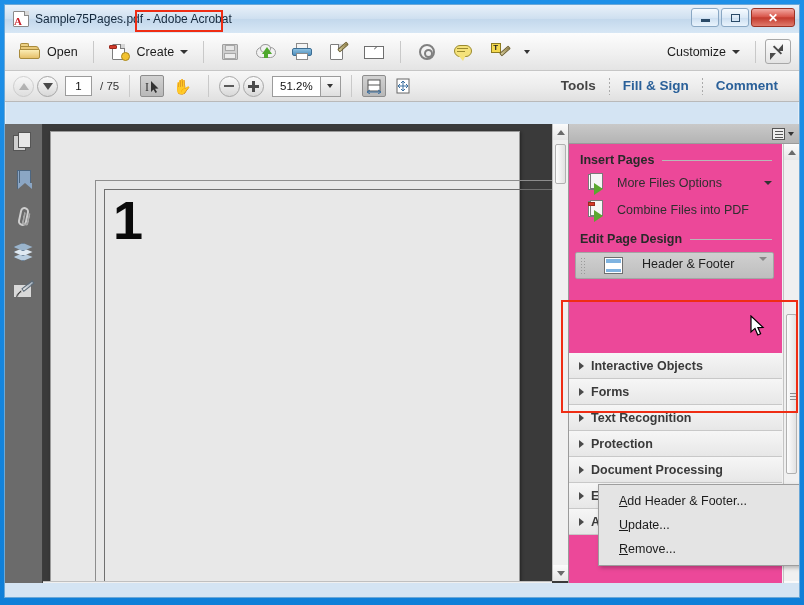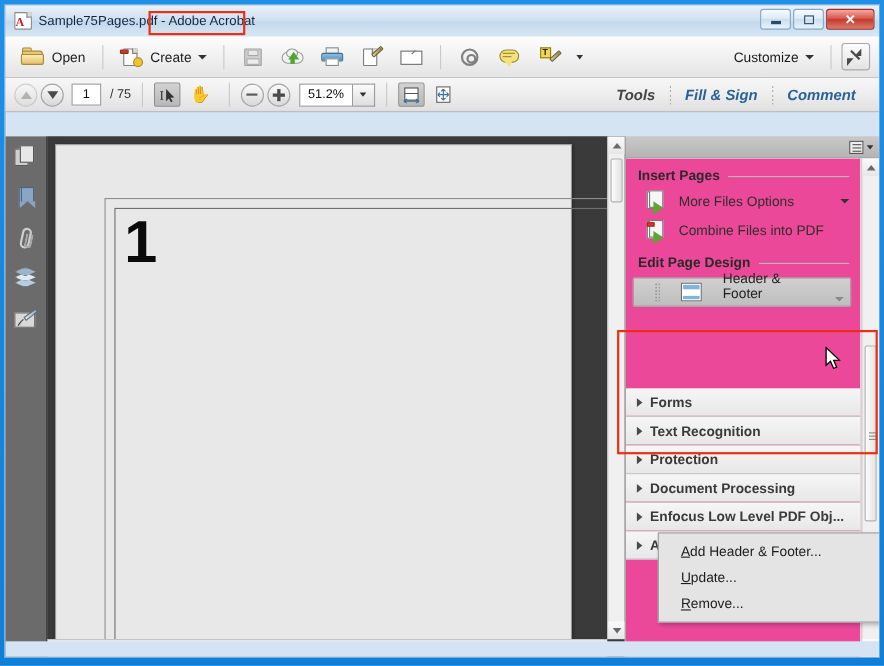--- a/index.html
+++ b/index.html
@@ -198,21 +198,21 @@
     width: 20px; height: 21px; border: 1px solid #9b9b9b; border-left: none;
     background: linear-gradient(180deg,#fbfbfb,#dedede);
     display: flex; align-items: center; justify-content: center;
   }
   .seltool {
     width: 24px; height: 22px; border: 1px solid #8d8d8d; border-radius: 2px;
     background: linear-gradient(180deg,#d2d2d2,#b8b8b8);
     display:flex;align-items:center;justify-content:center; position:relative;
   }
   .hand { font-size: 15px; line-height: 15px; color:#555;}
-  .tb2-right { display: flex; align-items: center; gap: 0; margin-left: auto; font-style: italic;}
+  .tb2-right { display: flex; gap: 0; margin-left: auto;}
   .tools-label { font-size: 13.5px; font-weight: bold; color: #444; padding: 0 13px; }
   .tb2-link { font-size: 13.5px; font-weight: bold; color: #2a6099; padding: 0 13px; }
   .dotsep { width:1px;height:17px;
     background: repeating-linear-gradient(180deg,#aaa 0 2px,transparent 2px 4px);}
 
   
   .main {
     position: absolute; left: 0; right: 0; top: 119px; bottom: 0;
     display: flex;
   }
@@ -332,22 +332,22 @@
   }
   .tool-ico { width: 20px; height: 19px; position: relative; flex: none; }
   .ti-pg{position:absolute;left:0;top:1px;width:13px;height:16px;background:#fff;border:1px solid #7a7a7a;}
   .ti-pg2{position:absolute;left:2px;top:0px;width:13px;height:16px;background:#f6f6f6;border:1px solid #7a7a7a;}
   .ti-arrow-g{position:absolute;left:6px;bottom:0px;width:13px;height:11px;}
   .ti-arrow-g:after{content:'';position:absolute;left:0;top:2px;width:0;height:0;border-top:6px solid transparent;border-bottom:6px solid transparent;border-left:9px solid #5aa82f;}
   .ti-red{position:absolute;left:0px;top:2px;width:7px;height:4px;background:#d63b2a;border:1px solid #9b2a1e;}
   .dd-caret { margin-left: auto; }
 
   .hf-row {
-    display: flex; align-items: flex-end; gap: 19px;
-    margin: 4px 8px 0 6px; padding: 4px 6px 4px 19px; height: 27px;
+    display: flex; align-items: flex-start; gap: 19px;
+    margin: 4px 8px 0 6px; padding: 4px 6px 4px 4px; height: 27px;
     background: linear-gradient(180deg,#d0d0d0,#bebebe);
     border: 1px solid #a4a4a4; border-radius: 2px;
     font-size: 12.5px; color: #1f1f1f; position: relative;
   }
   .grip {
     width: 5px; height: 17px; flex: none;
     background-image: radial-gradient(#9a9a9a 40%, transparent 41%);
     background-size: 3px 3px;
   }
   .hf-ico {
@@ -667,20 +667,24 @@
               <span class="grip"></span>
               <span class="hf-ico"></span>
               <span>Header &amp; Footer</span>
               <span class="caret dd-caret" style="border-top-color:#888"></span>
             </div>
 
             <div style="height:74px"></div>
 
             <div class="accordion-row">
               <span class="tri-right"></span>
+              <span>Interactive Objects</span>
+            </div>
+            <div class="accordion-row">
+              <span class="tri-right"></span>
               <span>Forms</span>
             </div>
             <div class="accordion-row">
               <span class="tri-right"></span>
               <span>Text Recognition</span>
             </div>
             <div class="accordion-row">
               <span class="tri-right"></span>
               <span>Protection</span>
             </div>

